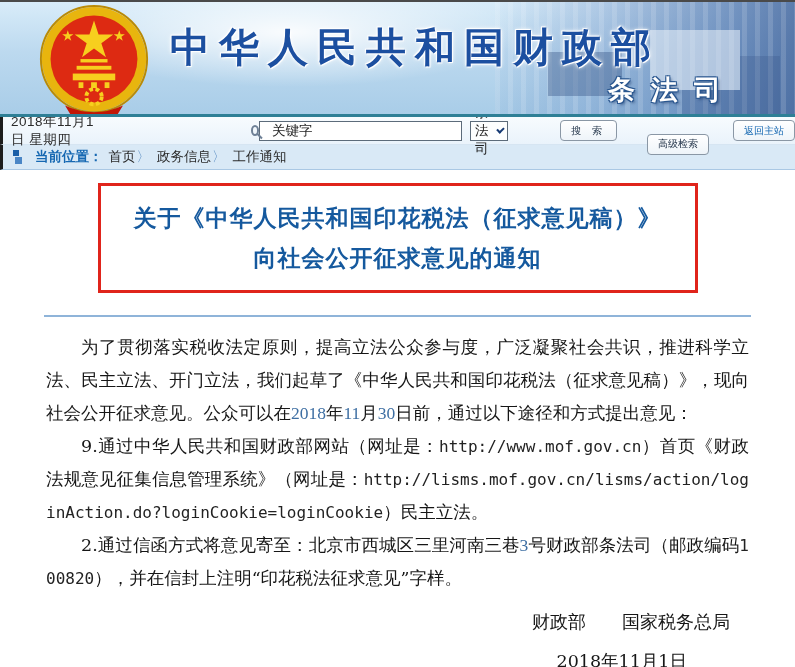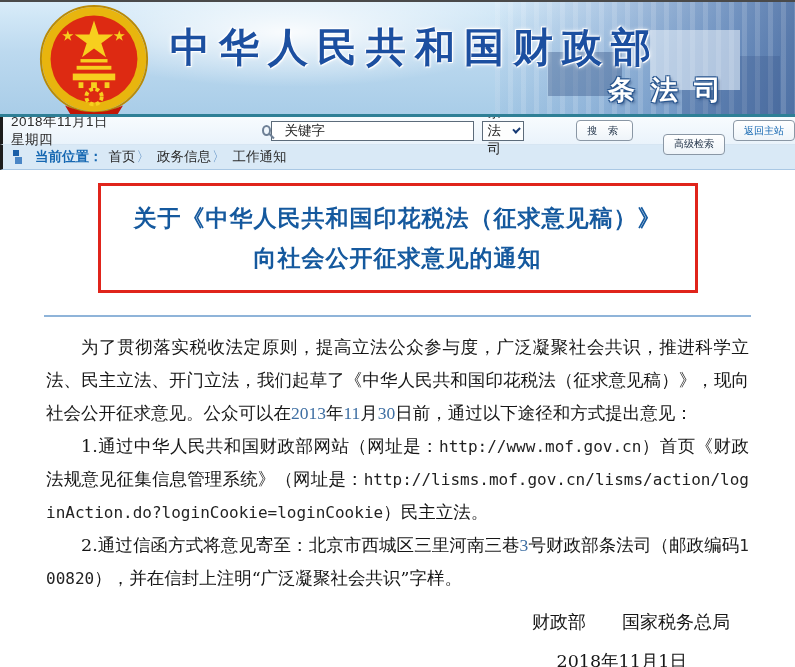--- a/index.html
+++ b/index.html
@@ -69,21 +69,21 @@
   .select-box .sel-label { font-size:13.5px; color:#222; }
   .chev { width:7px; height:7px; border-right:2px solid #163a74; border-bottom:2px solid #163a74; transform:rotate(45deg); margin-top:-3px; }
   .btn {
     height:21px; padding:0 10px; border:1px solid #8a97a5; border-radius:4px;
     background:linear-gradient(180deg,#ffffff,#eef4f9);
     font-family:"Liberation Sans",sans-serif; font-size:10px; color:#1d2f45;
     display:flex; align-items:center; cursor:pointer; white-space:nowrap;
   }
   .btn-search { margin-left:52px; letter-spacing:4px; }
   .btn-adv { margin-left:30px;margin-top:27px; }
-  .btn-home { margin-left:8px; color:#1668b2; }
+  .btn-home { margin-left:24px; color:#1668b2; }
 
   
   .crumbbar {
     height:25px; display:flex; align-items:center;
     background:#d9e9f6; border-left:3px solid #1d1d1d; border-bottom:1px solid #aac8e4;
     font-family:"Liberation Sans","DejaVu Sans",sans-serif; font-size:13.5px;
   }
   .crumb-ico { position:relative; width:10px; height:14px; margin-left:10px; }
   .crumb-ico .sq1 { position:absolute; left:0; top:0; width:6px; height:6px; background:#1a5fa8; }
   .crumb-ico .sq2 { position:absolute; left:2px; top:7px; width:7px; height:7px; background:#4a86c6; }
@@ -165,19 +165,19 @@
 </div>
 
 <div class="title-box">
   <div class="title-line">关于《中华人民共和国印花税法（征求意见稿）》</div>
   <div class="title-line">向社会公开征求意见的通知</div>
 </div>
 
 <div class="divider"></div>
 
 <div class="article">
-  <p><span>为了贯彻落实税收法定原则，提高立法公众参与度，广泛凝聚社会共识，推进科学立法、民主立法、开门立法，我们起草了《中华人民共和国印花税法（征求意见稿）》，现向社会公开征求意见。公众可以在</span><span class="num-blue">2013</span><span>年</span><span class="num-blue">11</span><span>月</span><span class="num-blue">30</span><span>日前，通过以下途径和方式提出意见：</span></p>
-  <p><span>1.通过中华人民共和国财政部网站（网址是：</span><span class="mono">http://www.mof.gov.cn</span><span>）首页《财政法规意见征集信息管理系统》（网址是：</span><span class="mono">http://lisms.mof.gov.cn/lisms/action/loginAction.do?loginCookie=loginCookie</span><span>）民主立法。</span></p>
-  <p><span>2.通过信函方式将意见寄至：北京市西城区三里河南三巷</span><span class="num-blue">3</span><span>号财政部条法司（邮政编码</span><span class="mono">100820</span><span>），并在信封上注明“广泛凝聚社会共识”字样。</span></p>
+  <p><span>为了贯彻落实税收法定原则，提高立法公众参与度，广泛凝聚社会共识，推进科学立法、民主立法、开门立法，我们起草了《中华人民共和国印花税法（征求意见稿）》，现向社会公开征求意见。公众可以在</span><span class="num-blue">2018</span><span>年</span><span class="num-blue">11</span><span>月</span><span class="num-blue">30</span><span>日前，通过以下途径和方式提出意见：</span></p>
+  <p><span>9.通过中华人民共和国财政部网站（网址是：</span><span class="mono">http://www.mof.gov.cn</span><span>）首页《财政法规意见征集信息管理系统》（网址是：</span><span class="mono">http://lisms.mof.gov.cn/lisms/action/loginAction.do?loginCookie=loginCookie</span><span>）民主立法。</span></p>
+  <p><span>2.通过信函方式将意见寄至：北京市西城区三里河南三巷</span><span class="num-blue">3</span><span>号财政部条法司（邮政编码</span><span class="mono">100820</span><span>），并在信封上注明“印花税法征求意见”字样。</span></p>
 </div>
 
 <div class="sig">财政部　　国家税务总局</div>
 <div class="sig-date">2018年11月1日</div>
 
 </body></html>

